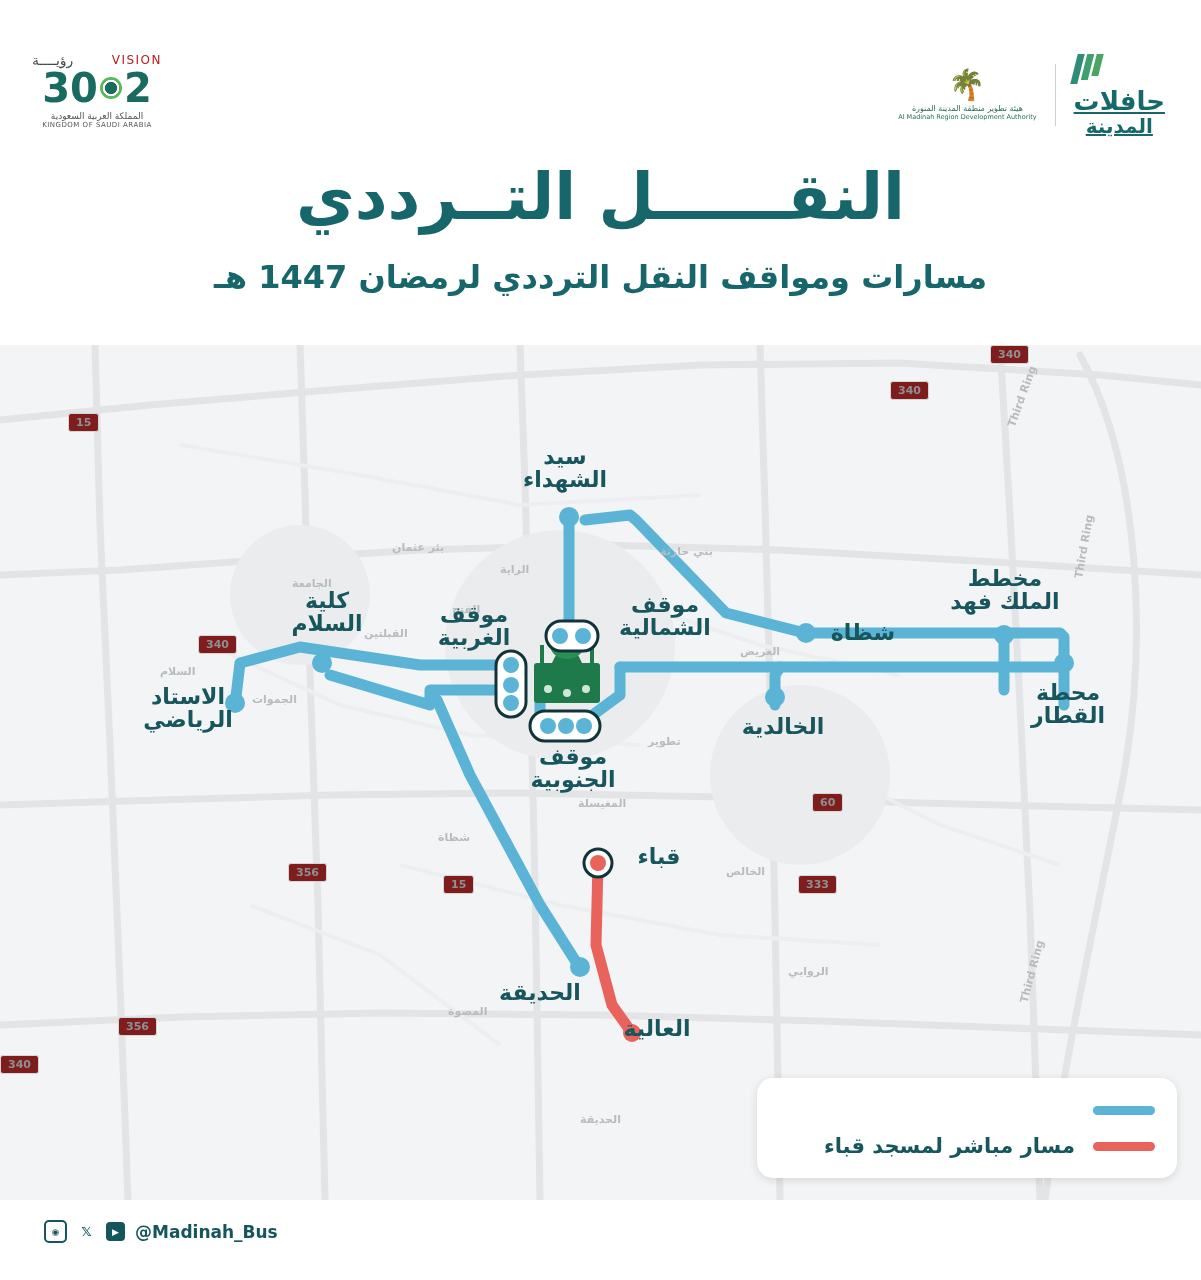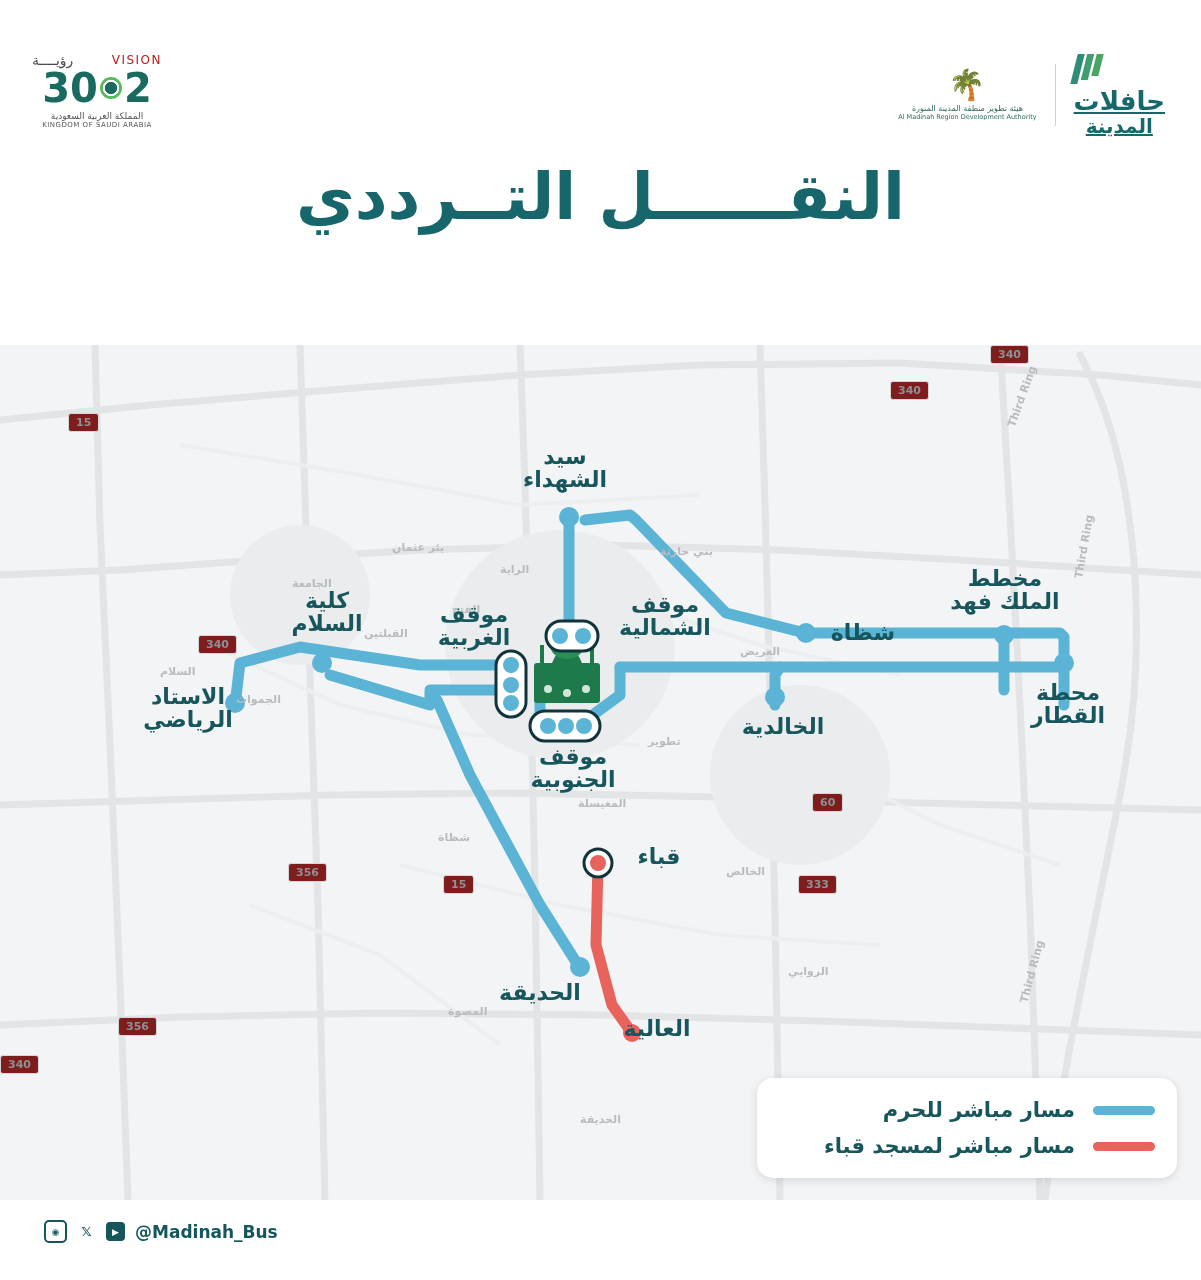--- a/index.html
+++ b/index.html
@@ -136,20 +136,21 @@
     </div>
     <div class="brand-divider"></div>
     <div class="brand-authority">
       <div class="palm">🌴</div>
       <div class="a-ar">هيئة تطوير منطقة المدينة المنورة</div>
       <div class="a-en">Al Madinah Region Development Authority</div>
     </div>
   </div>
 
   <div class="title">النقــــــل التــرددي</div>
+  <div class="subtitle">مسارات ومواقف النقل الترددي لرمضان 1447 هـ</div>
 </div>
 
 <div class="map">
 
   <svg width="1201" height="855">
 
     <g stroke="#e2e4e6" stroke-width="7" fill="none" stroke-linecap="round">
       <path d="M0 75 L150 60 L330 45 L520 30 L700 20 L900 18 L1100 30 L1201 40"></path>
       <path d="M0 230 L120 225 L260 215 L420 205 L600 200 L780 205 L960 215 L1201 230"></path>
       <path d="M0 460 L160 455 L330 450 L520 448 L720 452 L920 458 L1201 465"></path>
@@ -257,21 +258,21 @@
 
   <div class="roadlabel" style="left:990px;top:45px;transform:rotate(-70deg);">Third Ring</div>
   <div class="roadlabel" style="left:1052px;top:195px;transform:rotate(-80deg);">Third Ring</div>
   <div class="roadlabel" style="left:1000px;top:620px;transform:rotate(-75deg);">Third Ring</div>
   <div class="roadlabel" style="left:392px;top:196px;">بئر عثمان</div>
   <div class="roadlabel" style="left:292px;top:232px;">الجامعة</div>
   <div class="roadlabel" style="left:500px;top:218px;">الراية</div>
   <div class="roadlabel" style="left:452px;top:258px;">الفتح</div>
   <div class="roadlabel" style="left:364px;top:282px;">القبلتين</div>
   <div class="roadlabel" style="left:160px;top:320px;">السلام</div>
-  <div class="roadlabel" style="left:236px;top:348px;">الجموات</div>
+  <div class="roadlabel" style="left:252px;top:348px;">الجموات</div>
   <div class="roadlabel" style="left:660px;top:200px;">بني حارثة</div>
   <div class="roadlabel" style="left:740px;top:300px;">العريض</div>
   <div class="roadlabel" style="left:648px;top:390px;">تطوير</div>
   <div class="roadlabel" style="left:578px;top:452px;">المغيسلة</div>
   <div class="roadlabel" style="left:438px;top:486px;">شظاة</div>
   <div class="roadlabel" style="left:448px;top:660px;">المصوة</div>
   <div class="roadlabel" style="left:726px;top:520px;">الخالص</div>
   <div class="roadlabel" style="left:788px;top:620px;">الروابي</div>
   <div class="roadlabel" style="left:580px;top:768px;">الحديقة</div>
 
@@ -293,21 +294,20 @@
 الرياضي</div>
   <div class="maplabel" style="left:508px;top:400px;width:130px;">موقف
 الجنوبية</div>
   <div class="maplabel" style="left:480px;top:636px;width:120px;">الحديقة</div>
   <div class="maplabel" style="left:614px;top:500px;width:90px;">قباء</div>
   <div class="maplabel" style="left:602px;top:672px;width:110px;">العالية</div>
 
   <div class="legend">
     <div class="legend-row">
       <span class="legend-swatch" style="background:#5bb4d6"></span>
-      <span class="legend-label">مسار مباشر للحرم</span>
     </div>
     <div class="legend-row">
       <span class="legend-swatch" style="background:#e8635c"></span>
       <span class="legend-label">مسار مباشر لمسجد قباء</span>
     </div>
   </div>
 </div>
 
 <div class="footer">
   <div class="social">

